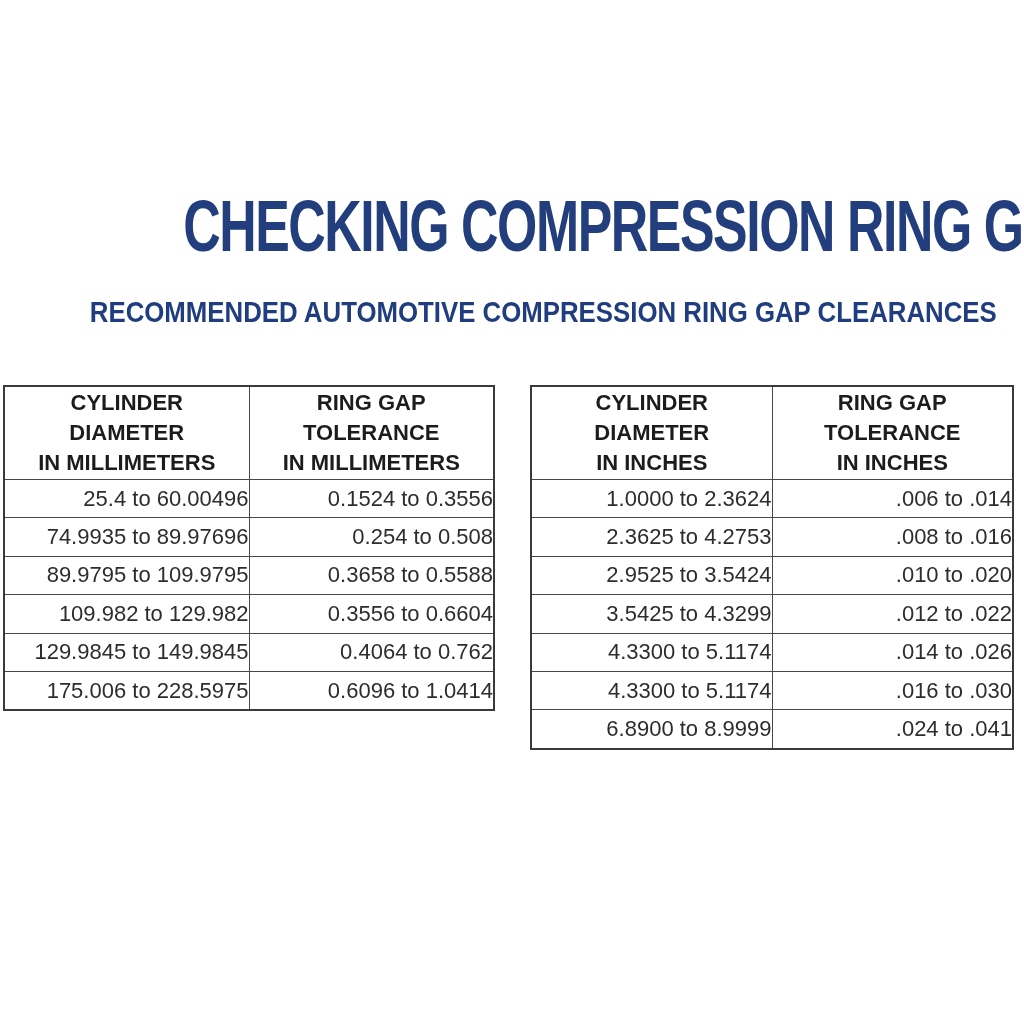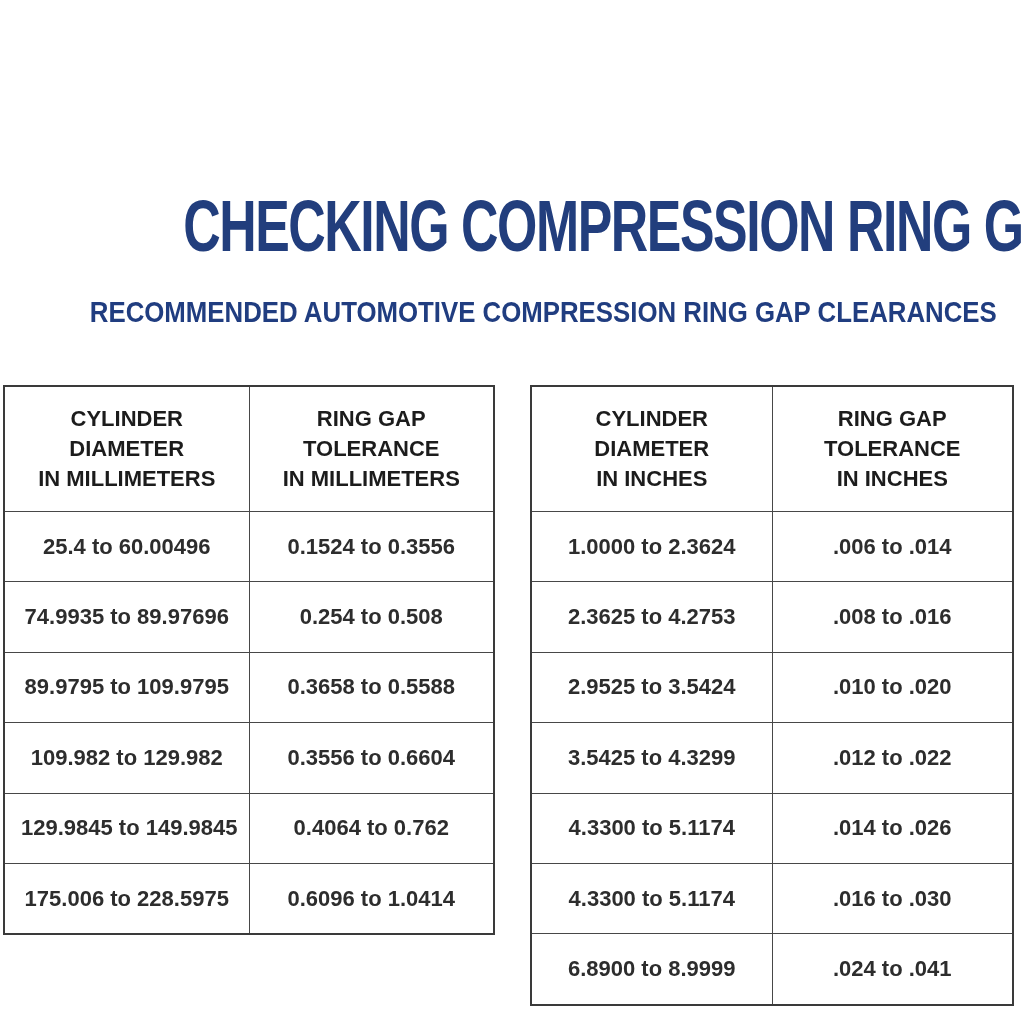--- a/index.html
+++ b/index.html
@@ -55,40 +55,41 @@
     position: absolute;
     top: 385px;
     border-collapse: collapse;
     table-layout: fixed;
     background: #ffffff;
   }
   table.spec.metric { left: 3px;  width: 492px; }
   table.spec.inches { left: 530px; width: 484px; }
   table.spec th, table.spec td {
     border: 1.5px solid #474747;
-    padding: 16px;
+    padding: 0;
     text-align: center;
     vertical-align: middle;
     width: 50%;
     overflow: hidden;
   }
   table.spec { border: 2px solid #3a3a3a; }
   table.spec th {
     height: 92px;
     font-size: 22px;
     font-weight: bold;
     color: #1c1c1c;
     line-height: 30px;
   }
   table.spec td {
     height: 37.4px;
     font-size: 22px;
-    font-weight: bold;
+    font-weight: normal;
     color: #2d2d2d;
     white-space: nowrap;
+    text-align: right;
   }
   .hline { display: block; }
 </style>
 </head>
 <body>
 
 <div class="page">
 
   <div class="title-wrap">
     <span class="title-text">CHECKING COMPRESSION RING GAPS</span>

